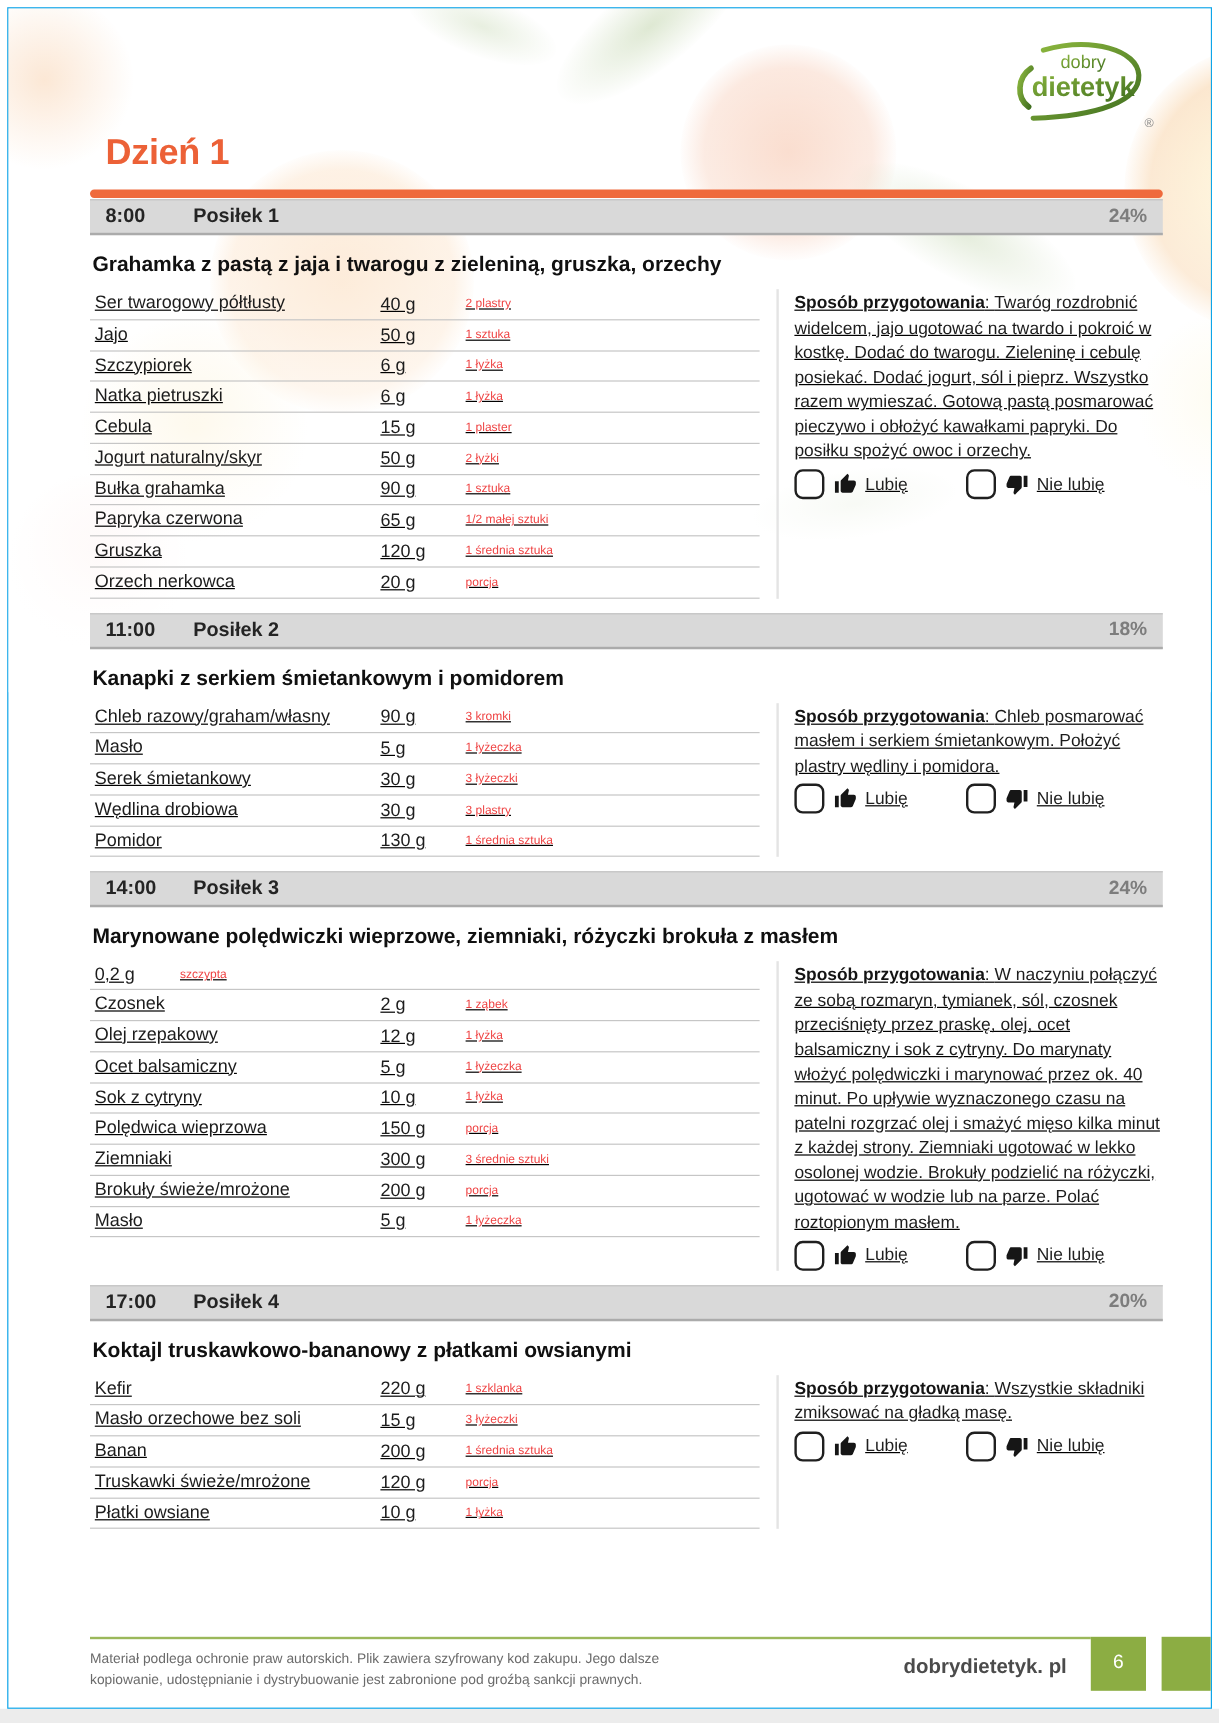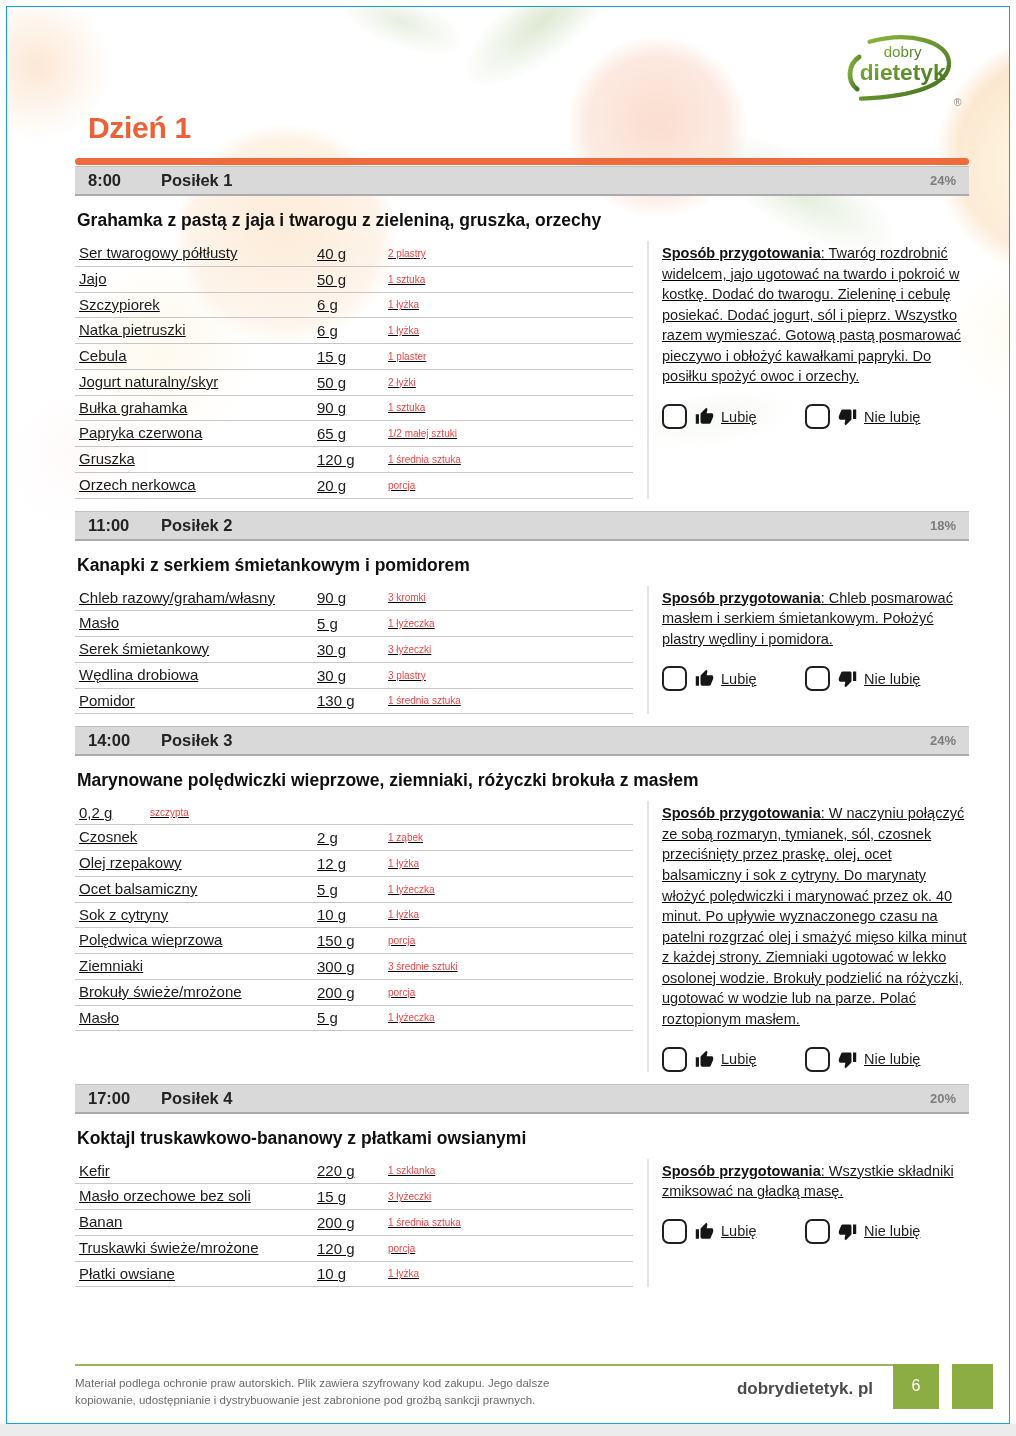--- a/index.html
+++ b/index.html
@@ -34,43 +34,43 @@
   .day-title { margin:104px 0 0 13px; font-size:30px; font-weight:bold; color:#ec6137; letter-spacing:-.3px; }
   .orange-bar { height:7px; border-radius:4px; margin-top:13px; background:#ef6a3c; }
 
   .meal { margin-bottom:12px; }
   .meal-header {
     height:30px; background:#d9d9d9; display:flex; align-items:center;
     border-top:1px solid #c2c2c2; border-bottom:2px solid #ababab; margin-top:1px;
   }
   .mh-time { margin-left:13px; width:73px; font-size:16.5px; font-weight:bold; color:#242424; }
   .mh-name { font-size:16.5px; font-weight:bold; color:#242424; }
-  .mh-pct { margin-left:auto; margin-right:13px; font-size:13px; font-weight:bold; color:#7d7d7d; }
+  .mh-pct { margin-left:auto; margin-right:13px; font-size:16px; font-weight:bold; color:#7d7d7d; }
 
   .meal-title { font-size:17.5px; font-weight:bold; color:#101010; margin:14px 0 0 2px; }
 
   .meal-body { display:flex; margin-top:10px; align-items:stretch;text-decoration:underline; }
   .left-col { width:558px; }
   .right-col { flex:1; border-left:2px solid #e4e4e4; margin-left:14px; padding-left:13px; }
 
   .ing-row { display:flex; align-items:center; border-bottom:1px solid #c6c6c6; padding:3px 0 3px 4px; min-height:24px; }
   .ing-name { width:238px; font-size:15px; color:#1c1c1c; line-height:1.25; padding-right:8px; }
   .ing-amount { width:71px; font-size:15px; color:#1c1c1c; }
   .ing-measure { flex:1; font-size:10px; color:#ef4444; }
 
   .prep { font-size:14.5px; line-height:1.42; color:#1c1c1c; margin-top:2px; }
   .prep b { color:#141414; }
 
-  .likes { display:flex; align-items:flex-end; margin-top:17px; }
+  .likes { display:flex; align-items:flex-end; margin-top:4px; }
   .like-group { display:flex; align-items:center; width:143px; }
   .checkbox { width:25px; height:25px; border:2.5px solid #1f1f1f; border-radius:7px; background:#fff; flex:none; cursor:pointer; }
   .thumb { margin-left:8px; display:flex; flex:none; }
   .like-label { margin-left:7px; font-size:14.5px; color:#1f1f1f; white-space:nowrap; }
 
-  .footer { position:absolute; left:68px; right:16px; bottom:14px; }
+  .footer { position:absolute; left:68px; right:0; bottom:14px; }
   .footer-inner { display:flex; align-items:flex-start; }
   .f-left { flex:1; border-top:2px solid #9bb85a; padding:9px 20px 0 0; display:flex; justify-content:space-between; align-items:flex-start; }
   .copyright { width:505px; font-size:11.5px; line-height:1.5; color:#6b6b6b; }
   .site { font-size:17px; font-weight:bold; color:#4b4b4b; margin-top:4px; }
   .page-square { width:46px; height:45px; background:#8cad43; color:#fff; display:flex; align-items:center; justify-content:center; font-size:16px; flex:none; }
   .edge-square { width:41px; height:45px; background:#8cad43; margin-left:13px; flex:none; }
 </style>
 </head>
 <body>
 

